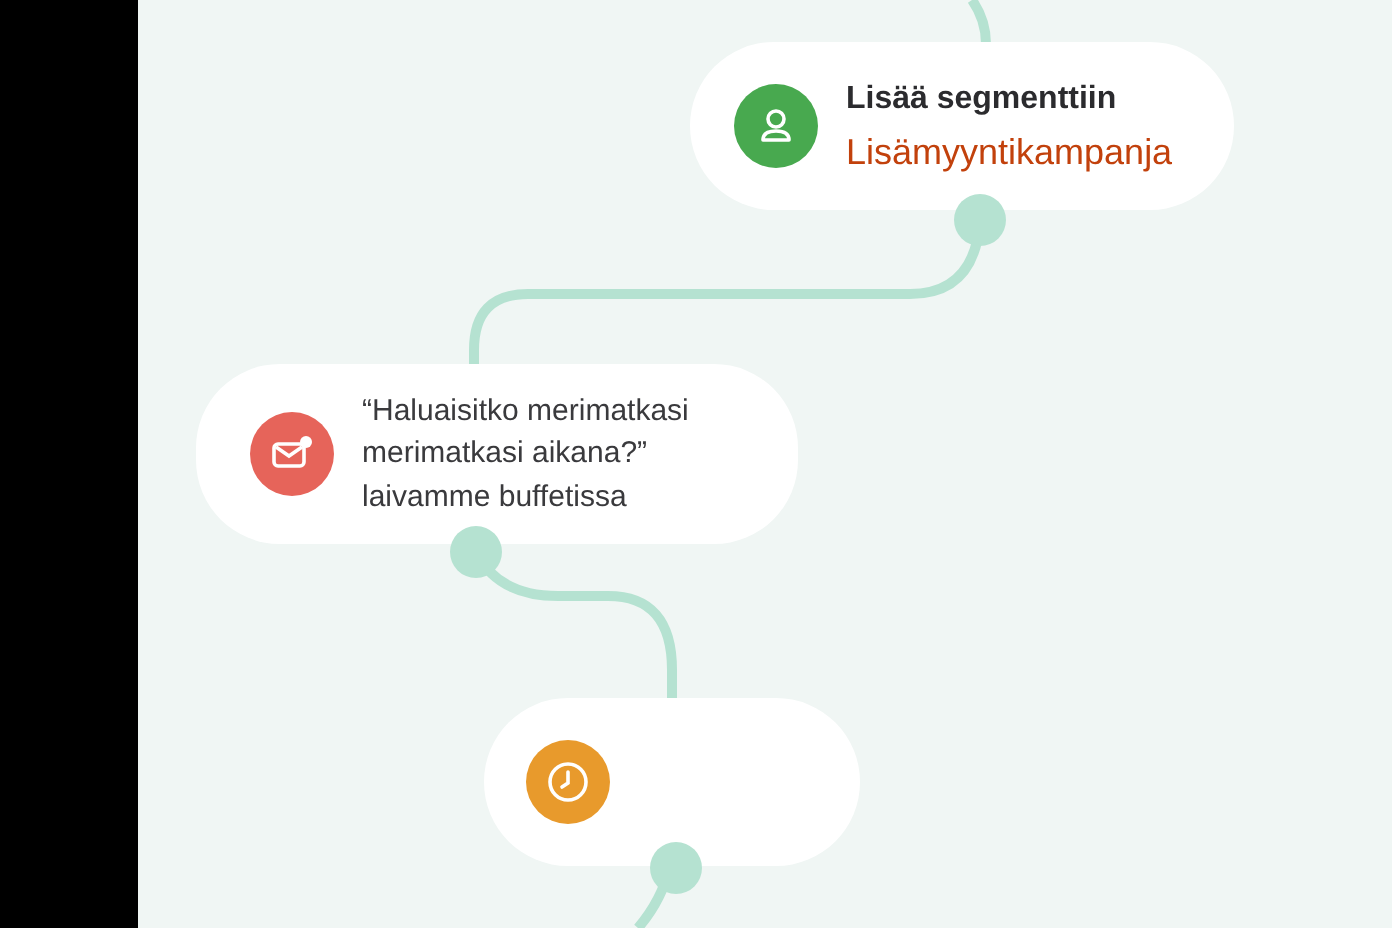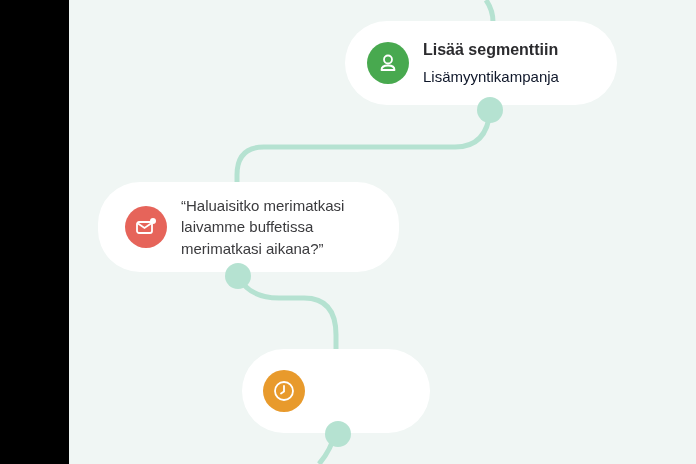--- a/index.html
+++ b/index.html
@@ -3,21 +3,21 @@
 <meta charset="utf-8">
 <style>
   html, body { margin:0; padding:0; }
   body { width:696px; height:464px; background:#000; overflow:hidden; position:relative; font-family:"Liberation Sans", sans-serif; }
   .canvas { position:absolute; left:69px; top:0; width:655px; height:464px; background:#f0f6f4; overflow:hidden; }
   svg.flow { position:absolute; left:0; top:0; }
   .node { position:absolute; background:#fff; border-radius:42px; display:flex; align-items:center; box-sizing:border-box; }
   .ic { width:42px; height:42px; border-radius:50%; display:flex; align-items:center; justify-content:center; flex:none; }
   .txt { margin-left:14px; }
   .title { font-weight:bold; font-size:16px; color:#2b2b2e; line-height:20px; }
-  .sub { font-size:15px; color:#0f172a; line-height:21px; margin-top:6px; }
+  .sub { font-size:18px; color:#c2410c; line-height:21px; margin-top:6px; }
   .msg { font-size:15px; color:#3a3a3d; line-height:21.5px; }
   .dot { position:absolute; width:26px; height:26px; border-radius:50%; background:#b5e2d1; }
 </style>
 </head>
 <body>
 
 <div class="canvas">
   <svg class="flow" width="569" height="464">
     <path d="M417 0 Q424 10 424 22" stroke="#b5e2d1" stroke-width="5" fill="none"></path>
     <path d="M421 111 Q418 147 386 147 L195 147 Q168 147 168 175 L168 185" stroke="#b5e2d1" stroke-width="5" fill="none"></path>
@@ -42,22 +42,22 @@
   <div class="node" style="left:29px; top:182px; width:301px; height:90px; padding-left:27px;">
     <div class="ic" style="background:#e6645a;">
       <svg width="24" height="22" viewBox="0 0 24 22">
           <rect x="3" y="6" width="15" height="11" rx="2" stroke="#fff" stroke-width="1.8" fill="none"></rect>
           <path d="M4 7.5 L10.5 12 L17 7.5" stroke="#fff" stroke-width="1.8" fill="none"></path>
           <circle cx="19" cy="5" r="3" fill="#fff"></circle>
         </svg>
     </div>
     <div class="txt msg">
       <div>“Haluaisitko merimatkasi</div>
+      <div>merimatkasi aikana?”</div>
       <div>laivamme buffetissa</div>
-      <div>merimatkasi aikana?”</div>
     </div>
   </div>
   <div class="dot" style="left:156px; top:263px;"></div>
 
   <div class="node" style="left:173px; top:349px; width:188px; height:84px; padding-left:21px;">
     <div class="ic" style="background:#e89a2c;">
       <svg width="24" height="24" viewBox="0 0 24 24">
           <circle cx="12" cy="12" r="9" stroke="#fff" stroke-width="1.8" fill="none"></circle>
           <path d="M12 7 L12 12.5 L9 14.5" stroke="#fff" stroke-width="1.8" fill="none" stroke-linecap="round"></path>
         </svg>

